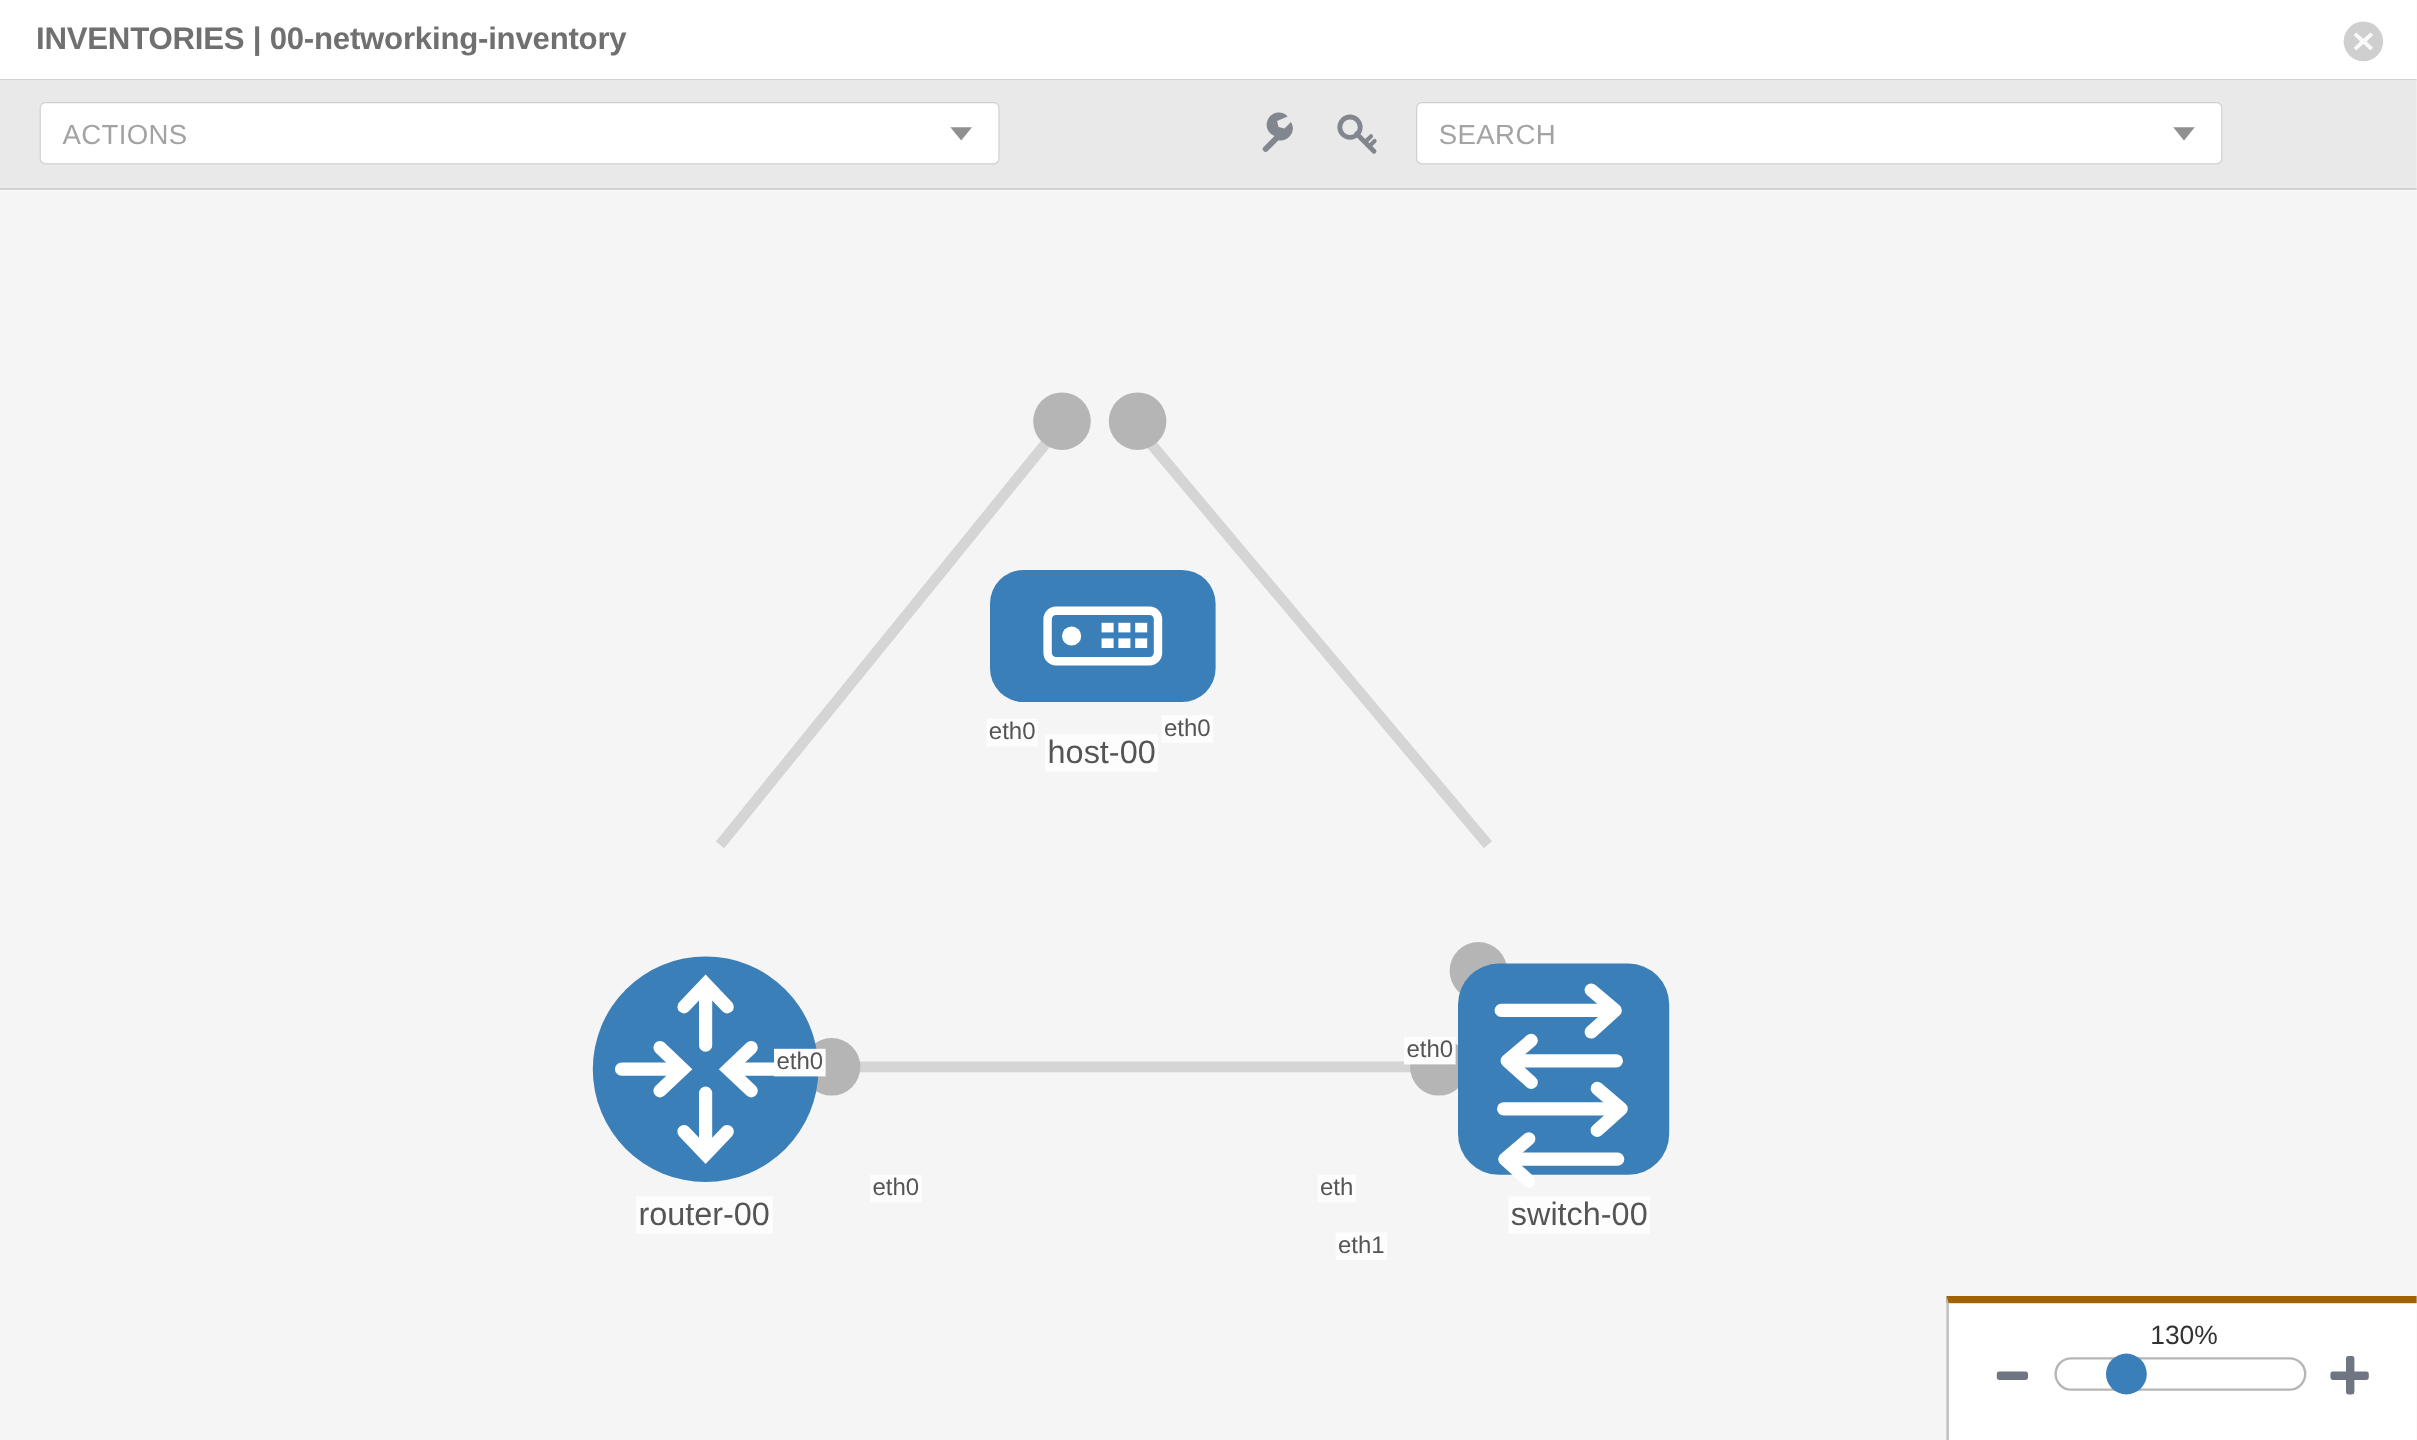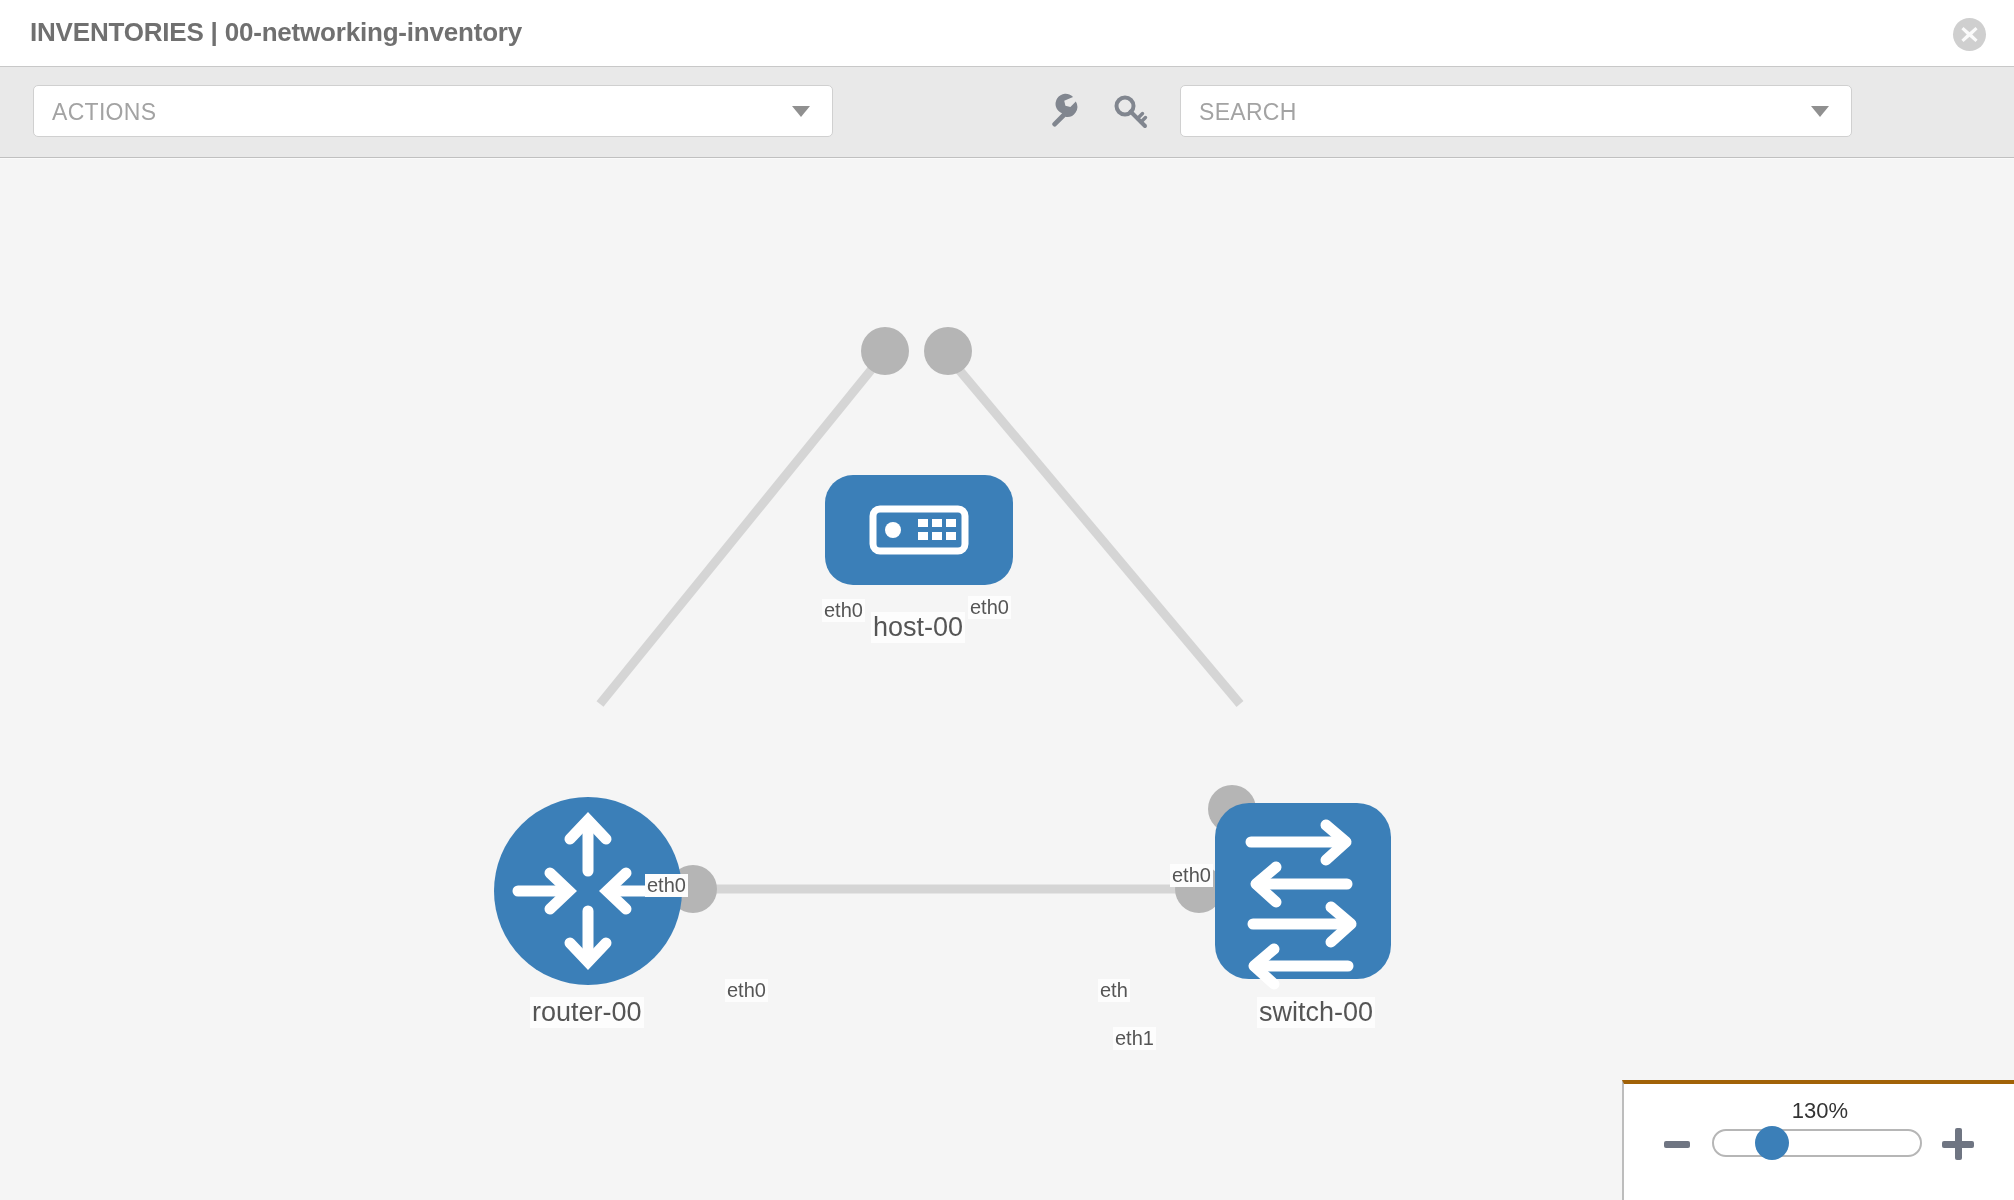--- a/index.html
+++ b/index.html
@@ -99,21 +99,21 @@
     background: #fdfdfd;
     white-space: nowrap;
     padding: 0 2px;
   }
 
   
   #zoom-panel {
     position: absolute; left: 1622px; top: 1080px;
     width: 392px; height: 120px;
     background: #ffffff;
-    border-top: 4px solid #a16207;
+    border-top: 6px solid #a16207;
     border-left: 2px solid #bdbdbd;
   }
   #zoom-value {
     position: absolute; left: 0; top: 14px; width: 392px;
     text-align: center; font-size: 22px; color: #333;
   }
   #zoom-minus {
     position: absolute; left: 40px; top: 57px;
     width: 26px; height: 7px; border-radius: 2px; background: #6f7582;
     cursor: pointer;

